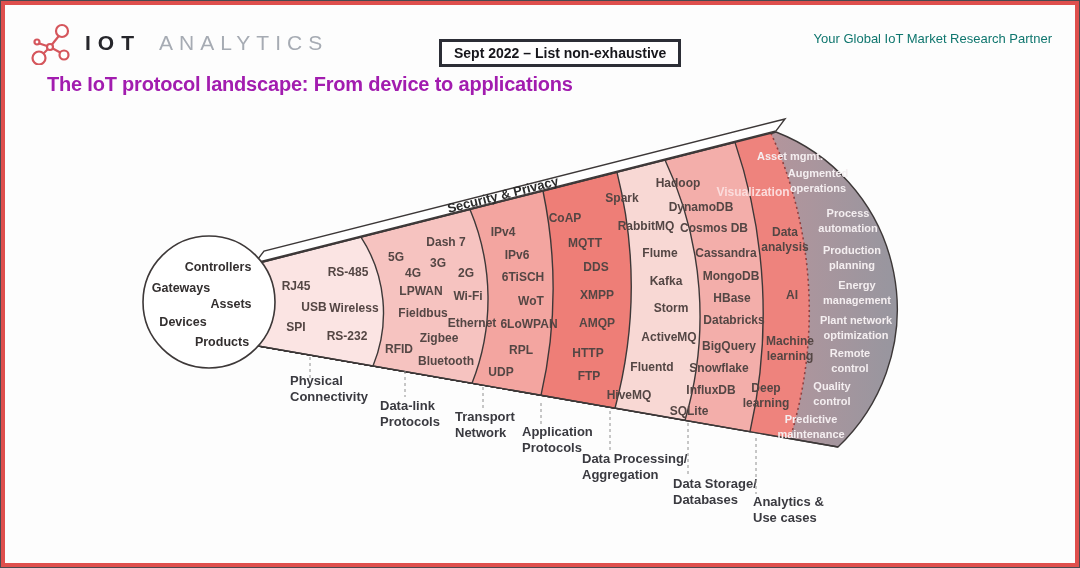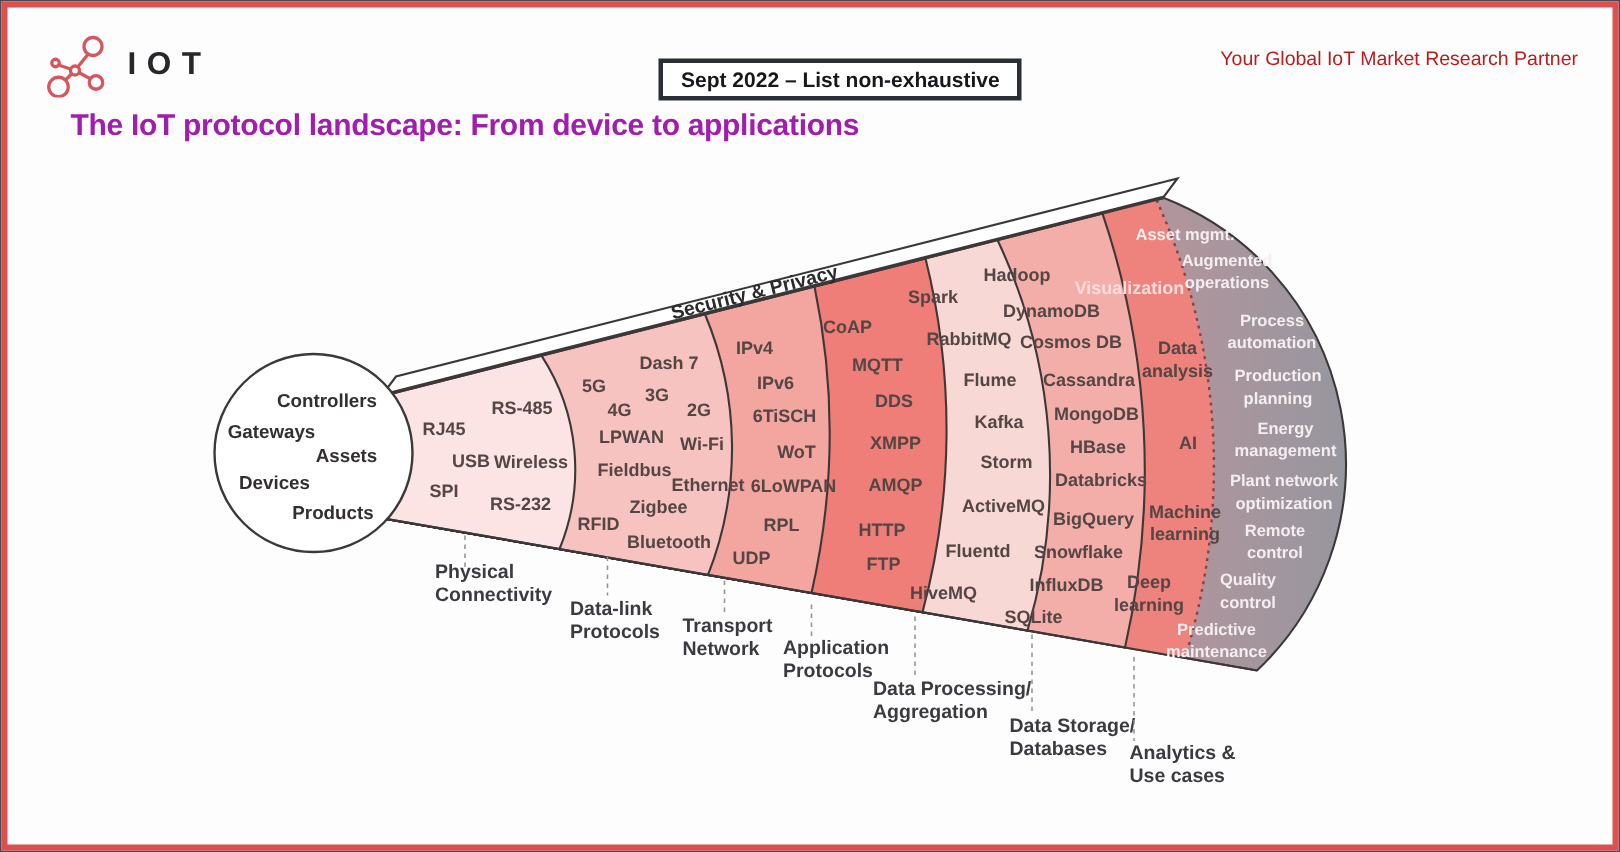--- a/index.html
+++ b/index.html
@@ -3,21 +3,21 @@
 <meta charset="utf-8">
 <style>
   html,body{margin:0;padding:0;}
   body{width:1080px;height:568px;background:#4a4a50;font-family:"Liberation Sans",sans-serif;position:relative;overflow:hidden;}
   .page{position:absolute;inset:1px;background:#fdfdfd;border:4px solid #df4f4d;}
   
   .logo{position:absolute;left:22px;top:16px;display:flex;align-items:center;gap:12px;}
   .brand-primary{font-size:21px;font-weight:700;letter-spacing:7px;color:#26262b;}
   .brand-secondary{font-size:21px;font-weight:400;letter-spacing:6px;color:#a6abb3;margin-left:6px;}
   .date-box{position:absolute;left:434px;top:20px;border:3px solid #2c2e36;background:#fff;padding:3px 12px;font-size:14px;font-weight:700;color:#17171c;margin-top:14px;}
-  .tagline{position:absolute;right:23px;top:26px;font-size:13px;color:#b91c1c;text-align:center;}
+  .tagline{position:absolute;right:23px;top:26px;font-size:13px;color:#0f766e;text-align:center;}
   .page-title{position:absolute;left:42px;top:68px;font-size:20px;font-weight:700;color:#a21caf;letter-spacing:-0.2px;}
   
   .fan-svg{position:absolute;left:0;top:0;width:1080px;height:568px;}
   .edge{stroke:#3d3838;stroke-width:1.4;fill:none;}
   .band{stroke:#3d3838;stroke-width:1.4;}
   .band.no-stroke{stroke:none;}
   .dotted-arc{fill:none;stroke:#8e4040;stroke-width:1.6;stroke-dasharray:2 3.2;}
   .ribbon{fill:#ffffff;stroke:#3d3838;stroke-width:1.4;}
   .ribbon-label{font-size:13px;font-weight:700;fill:#2b2b2b;}
   .device-circle{fill:#ffffff;stroke:#3d3838;stroke-width:1.6;}
@@ -44,20 +44,21 @@
         <line x1="23" y1="26" x2="36" y2="33"></line>
         <line x1="23" y1="26" x2="11" y2="22"></line>
         <circle cx="35" cy="10" r="6"></circle>
         <circle cx="12" cy="37" r="6.5"></circle>
         <circle cx="37" cy="34" r="4.5"></circle>
         <circle cx="23" cy="26" r="3"></circle>
         <circle cx="10" cy="21" r="2.5"></circle>
       </g>
     </svg>
     <span class="brand-primary">IOT</span>
+    <span class="brand-secondary">ANALYTICS</span>
   </div>
 
   <div class="date-box">Sept 2022 – List non-exhaustive</div>
   <div class="tagline">Your Global IoT Market Research Partner</div>
   <div class="page-title">The IoT protocol landscape: From device to applications</div>
 
   <svg class="fan-svg" viewBox="0 0 1080 568">
     <defs>
       <linearGradient id="grayGrad" x1="0" y1="0" x2="1" y2="0">
         <stop offset="0" stop-color="#ec837d"></stop>

